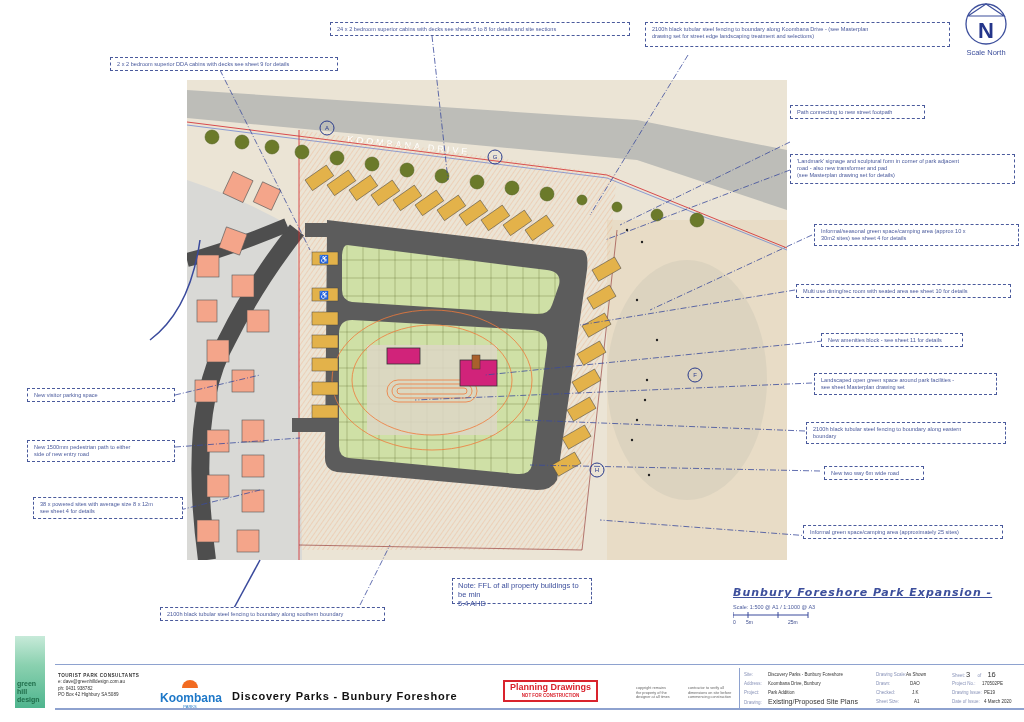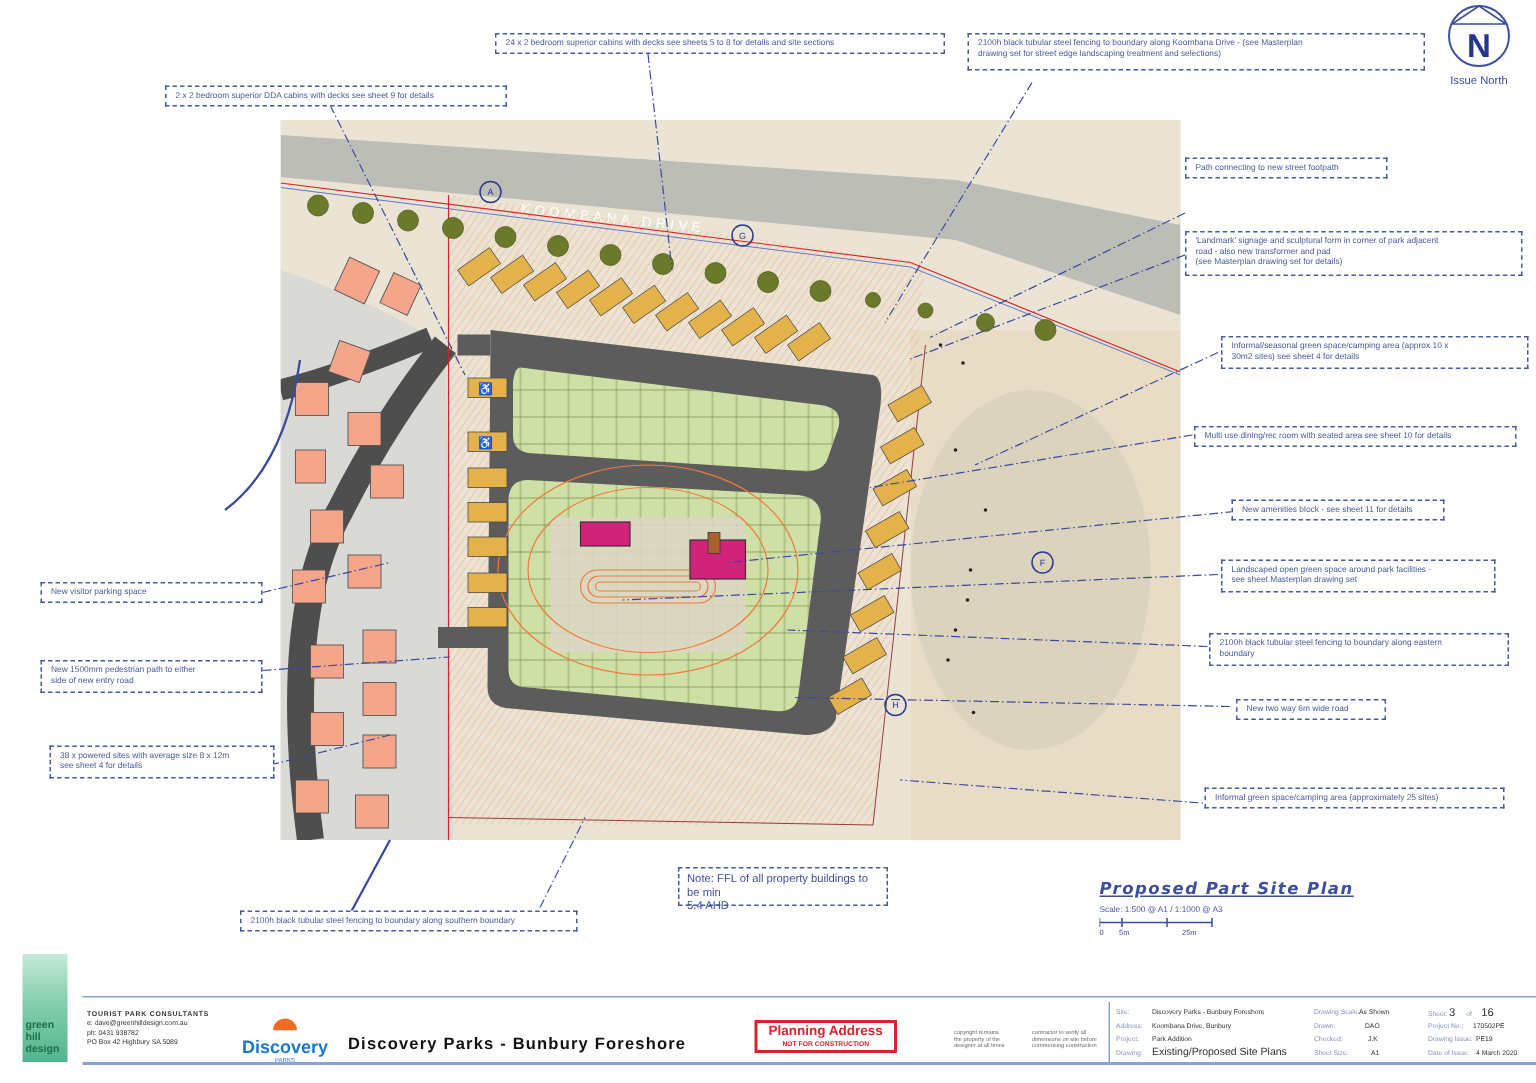--- a/index.html
+++ b/index.html
@@ -38,21 +38,21 @@
 </style>
 </head>
 <body>
 
 <div class="north">
   <svg width="44" height="44" viewBox="0 0 44 44">
     <circle cx="22" cy="22" r="20" fill="none" stroke="#3d4f9c" stroke-width="1.3"></circle>
     <polyline points="4,14 22,2 40,14 4,14" fill="none" stroke="#3d4f9c" stroke-width="1.1"></polyline>
     <text x="22" y="36" text-anchor="middle" font-family="Liberation Sans, sans-serif" font-weight="bold" font-size="22" fill="#24358a">N</text>
   </svg>
-  <span class="north-label">Issue North</span>
+  <span class="north-label">Scale North</span>
 </div>
 
 <div id="map">
   <svg width="600" height="480" viewBox="0 0 600 480">
     <defs>
       <pattern id="hatch" width="4" height="4" patternUnits="userSpaceOnUse" patternTransform="rotate(35)">
         <line x1="0" y1="0" x2="0" y2="4" stroke="#f08a50" stroke-width="0.8"></line>
       </pattern>
       <pattern id="grid" width="16" height="18" patternUnits="userSpaceOnUse">
         <rect width="16" height="18" fill="none" stroke="#6c7a3c" stroke-width="0.4"></rect>
@@ -280,21 +280,21 @@
 <div class="callout" style="left:160px;top:607px;width:225px;height:14px;">
     <span>2100h black tubular steel fencing to boundary along southern boundary</span>
   </div>
 
 <div class="note">
     <span style="display:block">Note: FFL of all property buildings to be min</span>
     <span style="display:block">5.4 AHD</span>
   </div>
 
 <div class="title-block">
-  <span class="plan-title">Proposed Part Site Plan</span>
+  <span class="plan-title">Bunbury Foreshore Park Expansion -</span>
   <span class="scale">Scale: 1:500 @ A1 / 1:1000 @ A3</span>
   <div class="scalebar">
     <svg width="80" height="6" style="position:absolute;top:0;left:0">
         <line x1="0" y1="3" x2="75" y2="3" stroke="#3a4a9c" stroke-width="1"></line>
         <line x1="0" y1="0" x2="0" y2="6" stroke="#3a4a9c"></line>
         <line x1="15" y1="0" x2="15" y2="6" stroke="#3a4a9c"></line>
         <line x1="45" y1="0" x2="45" y2="6" stroke="#3a4a9c"></line>
         <line x1="75" y1="0" x2="75" y2="6" stroke="#3a4a9c"></line>
       </svg>
     <span style="position:absolute;left:0;top:7px;font-size:5px;">0</span>
@@ -314,26 +314,26 @@
 <div class="consult">
   <span class="hdr" style="display:block">TOURIST PARK CONSULTANTS</span>
   <span style="display:block">e:   dave@greenhilldesign.com.au</span>
   <span style="display:block">ph:  0431 938782</span>
   <span style="display:block">PO Box 42 Highbury SA 5089</span>
 </div>
 <div class="disc-logo">
   <svg width="18" height="12" viewBox="0 0 18 12">
       <path d="M1,12 A8,8 0 0 1 17,12 Z" fill="#f26b21"></path>
     </svg>
-  <span class="disc-word">Discovery</span>
+  <span class="disc-word">Koombana</span>
   <span class="disc-sub">PARKS</span>
 </div>
 <div class="project-name">Discovery Parks - Bunbury Foreshore</div>
 <div class="stamp">
-  <span class="big">Planning Address</span>
+  <span class="big">Planning Drawings</span>
   <span class="small">NOT FOR CONSTRUCTION</span>
 </div>
 <div class="tiny" style="left:636px;top:686px;">
   <span style="display:block">copyright remains</span>
   <span style="display:block">the property of the</span>
   <span style="display:block">designer at all times</span>
 </div>
 <div class="tiny" style="left:688px;top:686px;">
   <span style="display:block">contractor to verify all</span>
   <span style="display:block">dimensions on site before</span>

